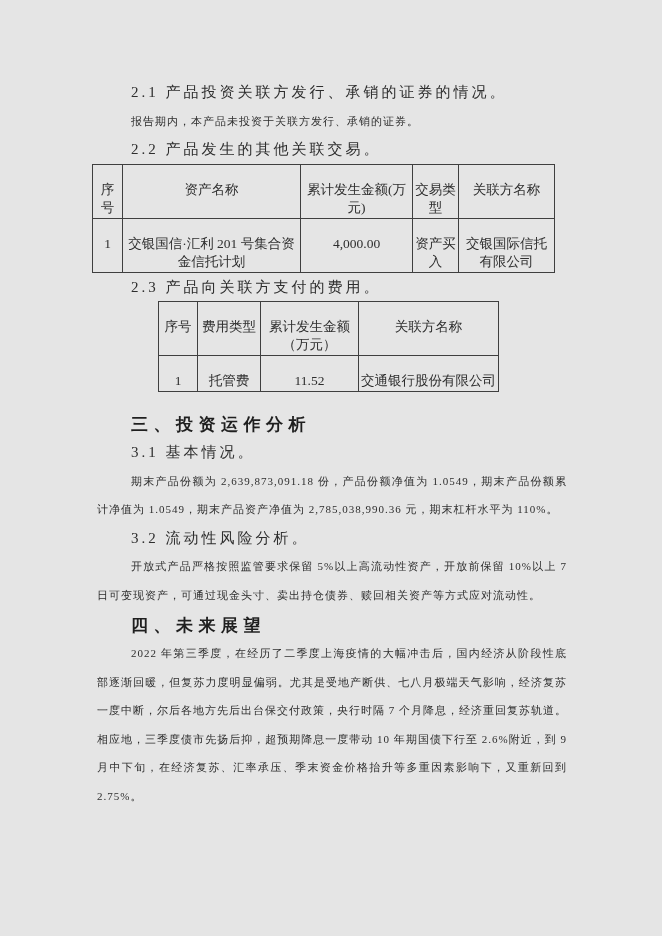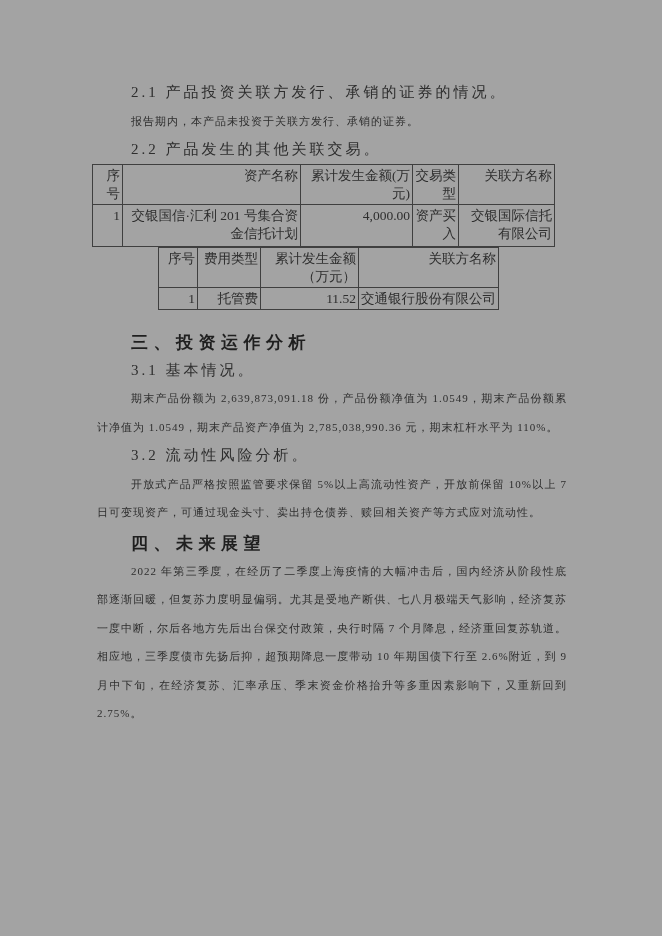--- a/index.html
+++ b/index.html
@@ -1,20 +1,20 @@
 <!DOCTYPE html>
 <html><head>
 <meta charset="utf-8">
 <style>
   html, body { margin: 0; padding: 0; background: #ffffff; }
   .page {
     position: relative;
     width: 662px;
     height: 936px;
-    background: #a3a3a3;
+    background: #e5e5e5;
     box-sizing: border-box;
     padding: 78px 0 0 97px;
     font-family: "Liberation Serif", "DejaVu Serif", serif;
     color: #2e2e2e;
     overflow: hidden;
   }
   p.body {
     width: 470px;
     margin: 0;
     font-size: 11px;
@@ -50,23 +50,22 @@
     font-size: 13.5px;
     line-height: 18px;
     letter-spacing: 0;
     text-align: center;
     color: #2e2e2e;
   }
   table.doc-table th, table.doc-table td {
     border: 1px solid #3f3f3f;
     font-weight: normal;
     vertical-align: top;
-    padding: 2px 2px 1px 2px;
+    padding: 16px 2px 1px 2px;
     overflow: hidden;
-    text-align: right;
   }
   table.t1 { width: 462px; margin: 0 0 0 -5px; }
   table.t1 thead tr { height: 39px; }
   table.t1 tbody tr { height: 42px; }
   table.t2 { width: 340px; margin: 0 0 0 61px; }
   table.t2 thead tr { height: 40px; }
   table.t2 tbody tr { height: 22px; }
 </style>
 </head>
 <body>
@@ -98,20 +97,21 @@
       <tr>
         <td>1</td>
         <td>交银国信·汇利 201 号集合资金信托计划</td>
         <td>4,000.00</td>
         <td>资产买入</td>
         <td>交银国际信托有限公司</td>
       </tr>
     </tbody>
   </table>
 
+  <p class="sub ind">2.3 产品向关联方支付的费用。</p>
 
   <table class="doc-table t2">
     <colgroup>
       <col style="width:39px">
         <col style="width:63px">
         <col style="width:98px">
         <col style="width:140px">
     </colgroup>
     <thead>
       <tr>

